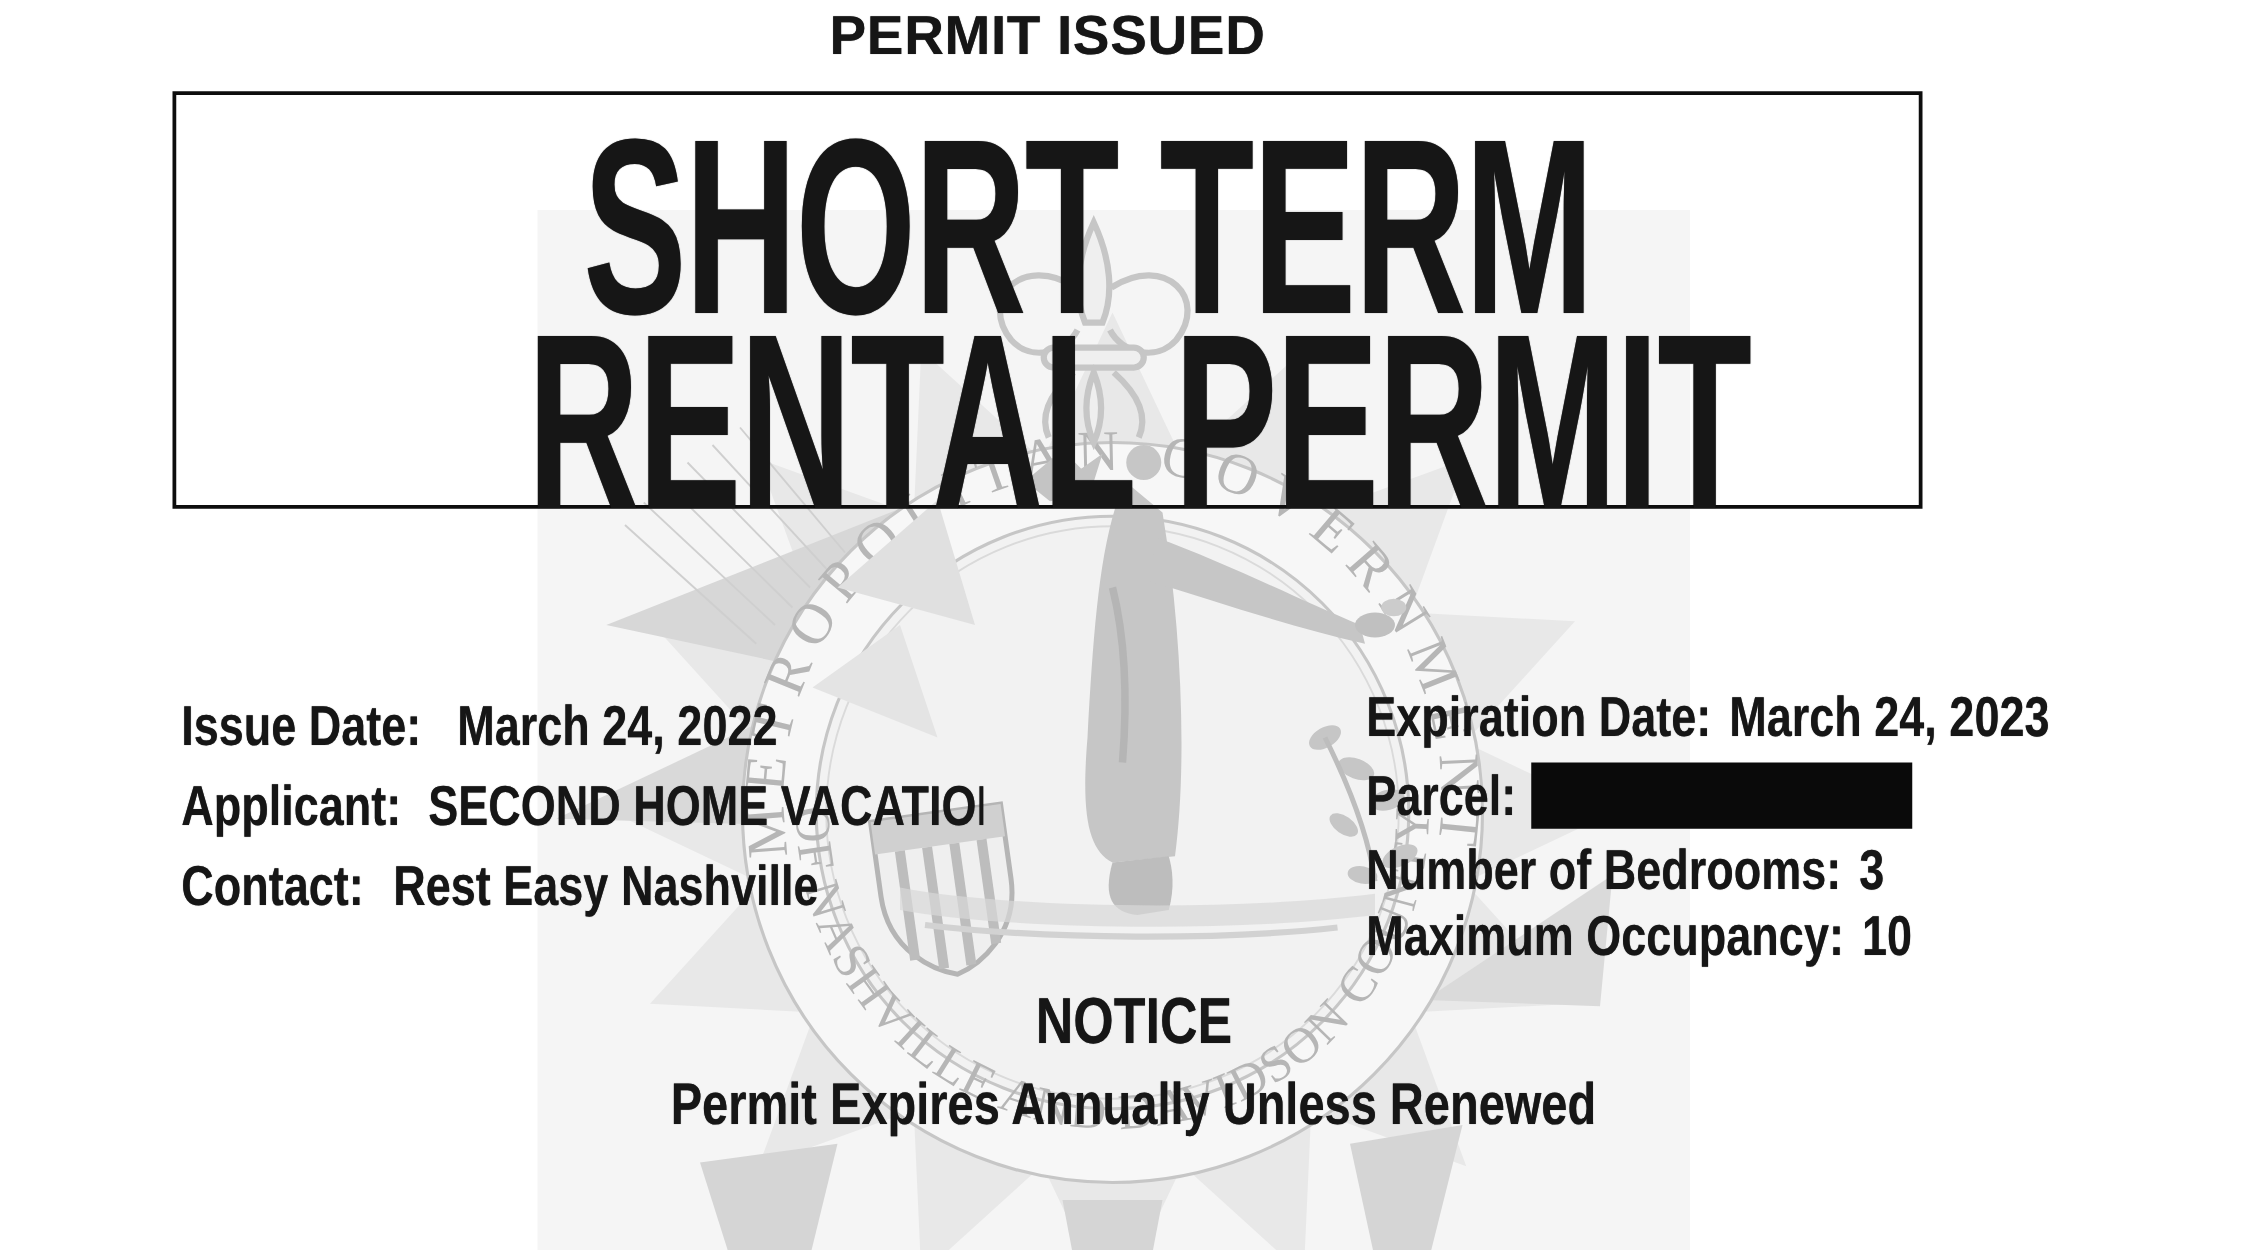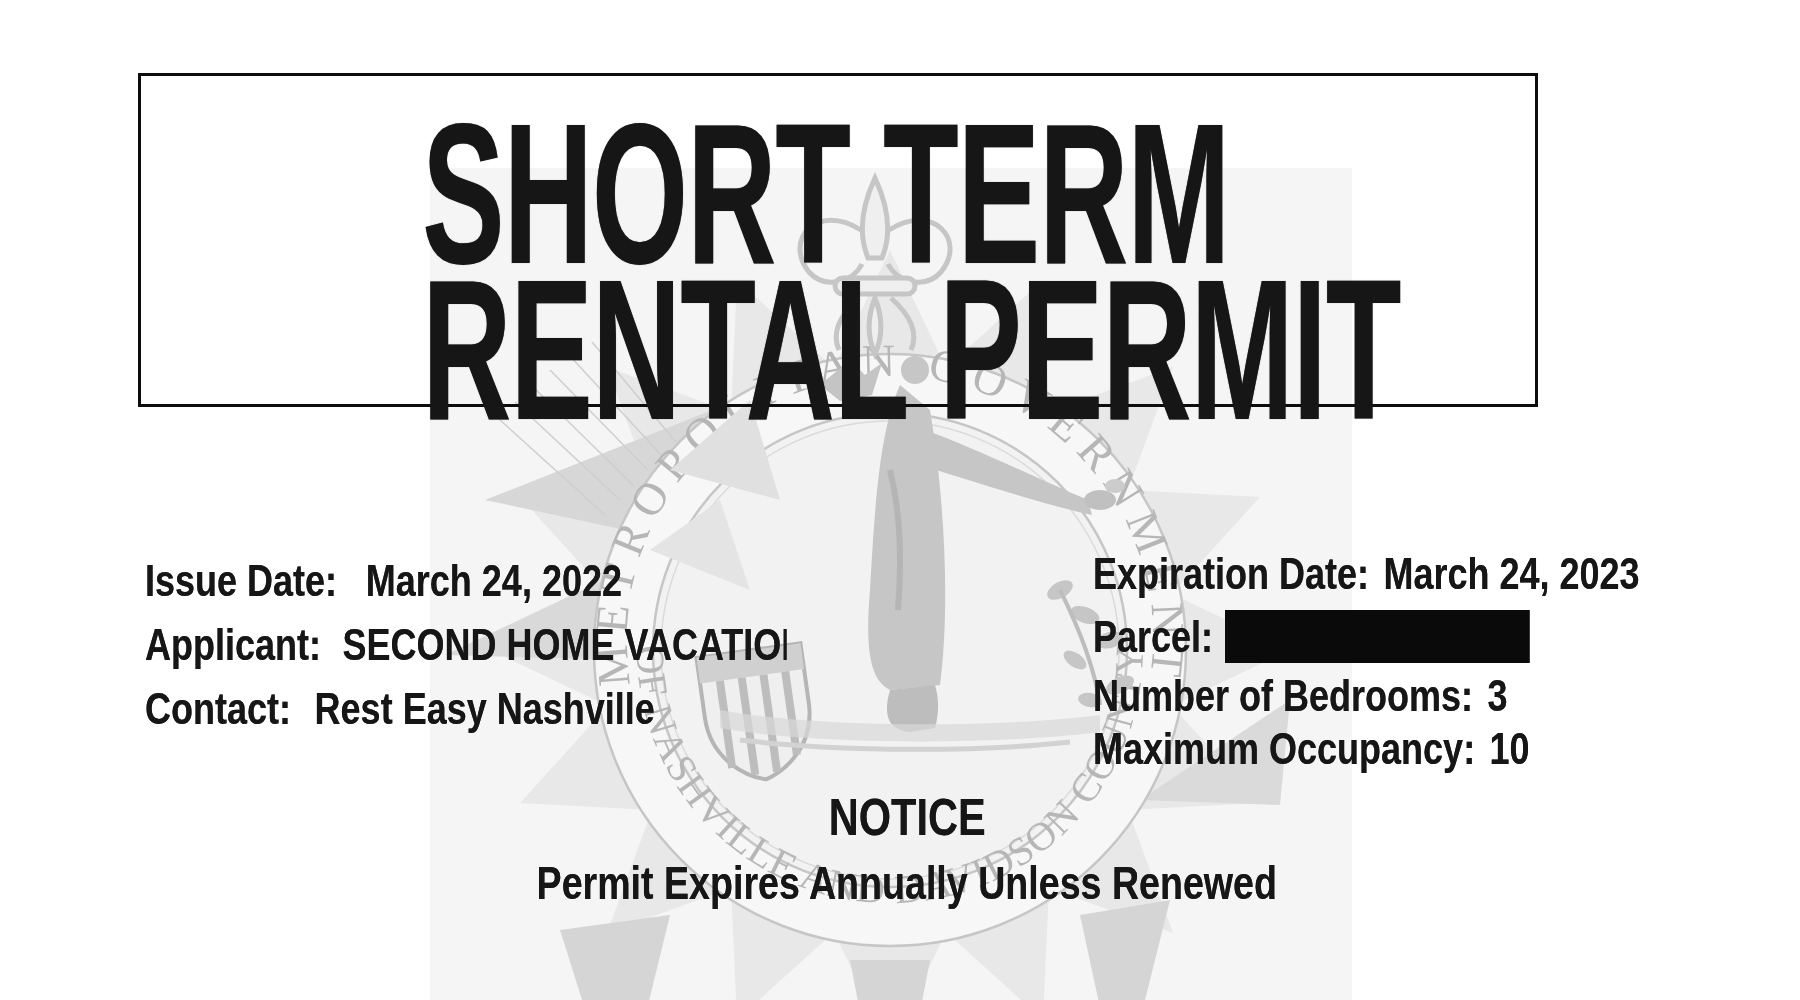--- a/index.html
+++ b/index.html
@@ -12,21 +12,21 @@
   .scan-panel{position:absolute;left:430px;top:168px;width:922px;height:832px;background:#f5f5f5;}
   .seal-svg{position:absolute;left:420px;top:170px;width:960px;height:880px;}
   .banner{
     position:absolute;left:138px;top:4px;width:1400px;text-align:center;
     font-size:44px;font-weight:bold;letter-spacing:0.5px;text-shadow:0 0 .6px rgba(0,0,0,.75);
   }
   .permit-box{
     position:absolute;left:138px;top:73px;width:1394px;height:328px;
     border:3px solid #0d0d0d;background:transparent;
   }
-  .permit-title{padding-top:40px;padding-left:20px;text-align:left;}
+  .permit-title{padding-top:28px;padding-left:20px;text-align:right;}
   .permit-title .line{
     font-size:200px;font-weight:bold;line-height:156px;letter-spacing:-2px;
     transform:scaleX(.62);transform-origin:center top;white-space:nowrap;
     text-shadow:0 0 1px rgba(0,0,0,.65);
   }
   .row{
     position:absolute;display:flex;align-items:flex-start;white-space:nowrap;
     font-size:45px;font-weight:bold;line-height:55px;
     transform:scaleX(.8);transform-origin:left top;
     text-shadow:0 0 .7px rgba(0,0,0,.7);
@@ -138,20 +138,21 @@
         <ellipse cx="700" cy="515" rx="15" ry="8" transform="rotate(-25 700 515)"></ellipse>
         <ellipse cx="670" cy="530" rx="12" ry="7" transform="rotate(10 670 530)"></ellipse>
         <path d="M640,420 C660,460 675,500 680,535" stroke="#bdbdbd" stroke-width="4" fill="none"></path>
       </g>
 
       <path d="M300,540 C380,556 560,560 680,545 L680,562 C560,577 380,573 300,558 Z" fill="#d9d9d9" opacity=".7"></path>
       <path d="M320,570 C420,582 560,582 650,572" stroke="#d2d2d2" stroke-width="5" fill="none"></path>
     </g>
   </svg>
 
+  <div class="banner">PERMIT ISSUED</div>
 
   <div class="permit-box">
     <div class="permit-title">
       <div class="line">SHORT TERM</div>
       <div class="line">RENTAL PERMIT</div>
     </div>
   </div>
 
   <div class="row l-issue">
     <span class="lab">Issue Date:</span>

